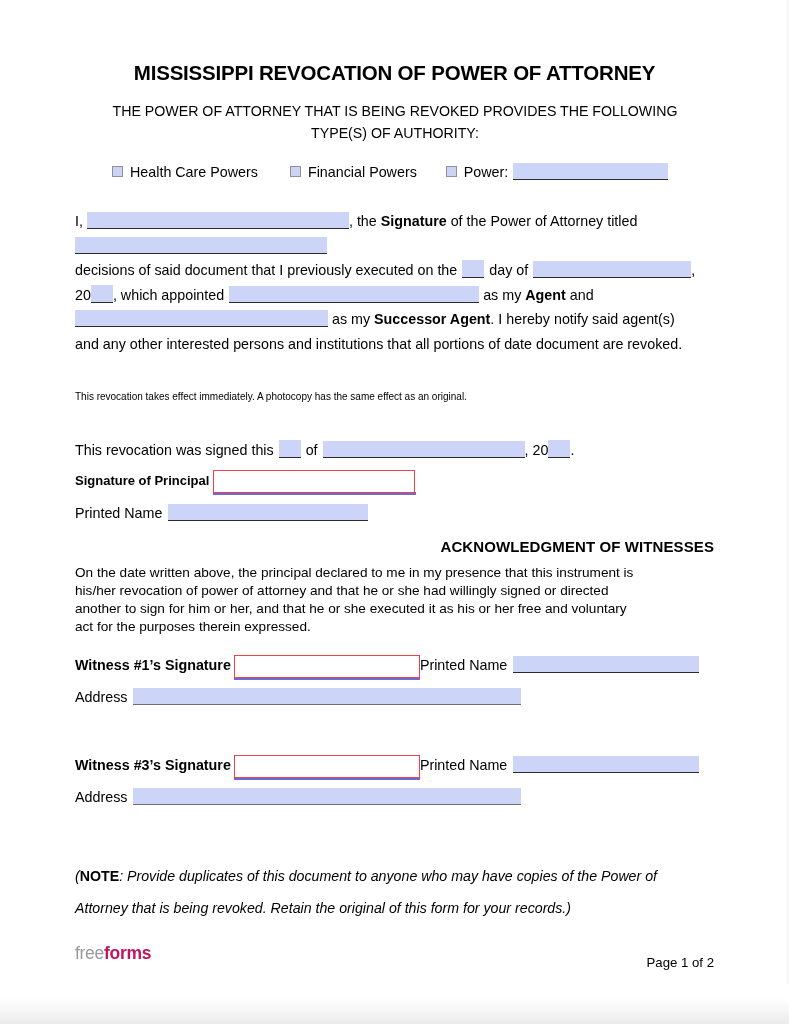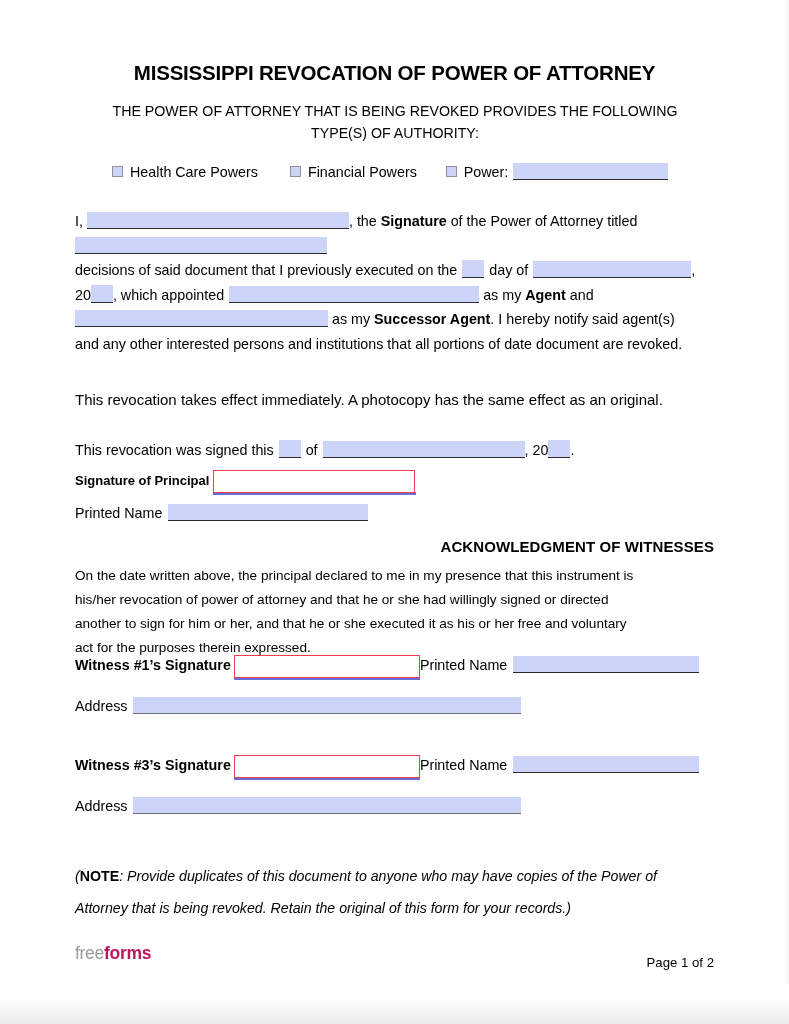--- a/index.html
+++ b/index.html
@@ -131,21 +131,21 @@
     white-space: nowrap;
     line-height: 24.6px;
   }
   b { font-weight: bold; }
 
   .para-effect {
     position: absolute;
     left: 0;
     top: 391px;
     width: 639px;
-    font-size: 15px;
+    font-size: 10px;
   }
 
   .signed-line {
     position: absolute;
     left: 0;
     top: 440px;
     font-size: 14.3px;
     white-space: nowrap;
   }
 
@@ -198,28 +198,28 @@
     font-weight: bold;
     margin: 0;
     letter-spacing: 0.1px;
   }
   .ack-para {
     position: absolute;
     left: 0;
     top: 564px;
     width: 566px;
     font-size: 13.6px;
-    line-height: 24px;
+    line-height: 18px;
   }
 
   .witness-block { position: absolute; left: 0; width: 639px; font-size: 14.3px; }
   .w1 { top: 653px; }
   .w2 { top: 753px; }
   .wit-sig-row { white-space: nowrap; height: 24px; line-height: 24px; font-weight: bold; }
-  .wit-addr-row { white-space: nowrap; margin-top: 20px; }
+  .wit-addr-row { white-space: nowrap; margin-top: 11px; }
   .wit-normal { font-weight: normal; }
 
   
   .fld.addr { border-bottom: 1.3px solid #6e6e6e; }
 
   .note {
     position: absolute;
     left: 0;
     top: 860px;
     width: 620px;

